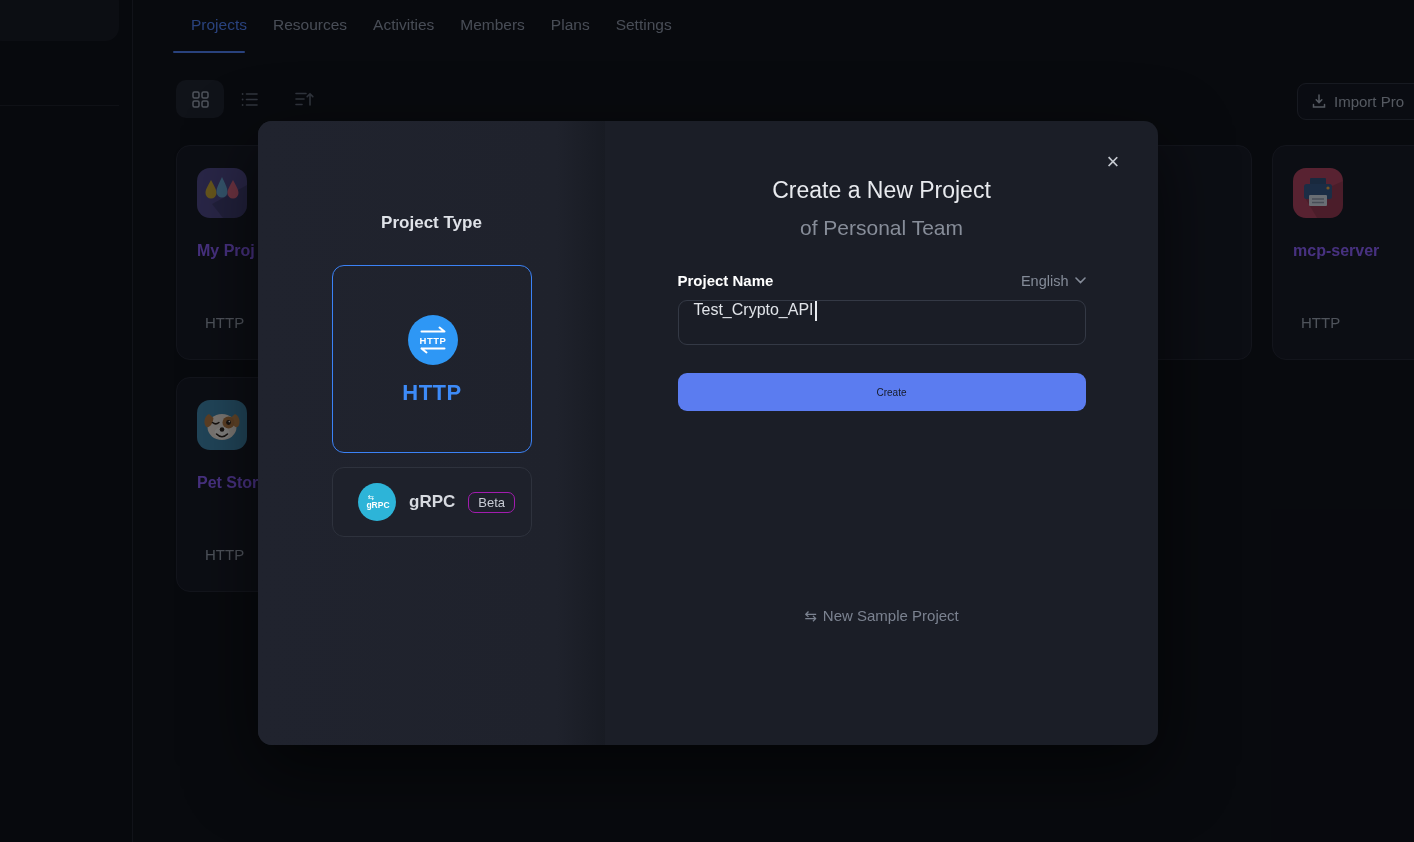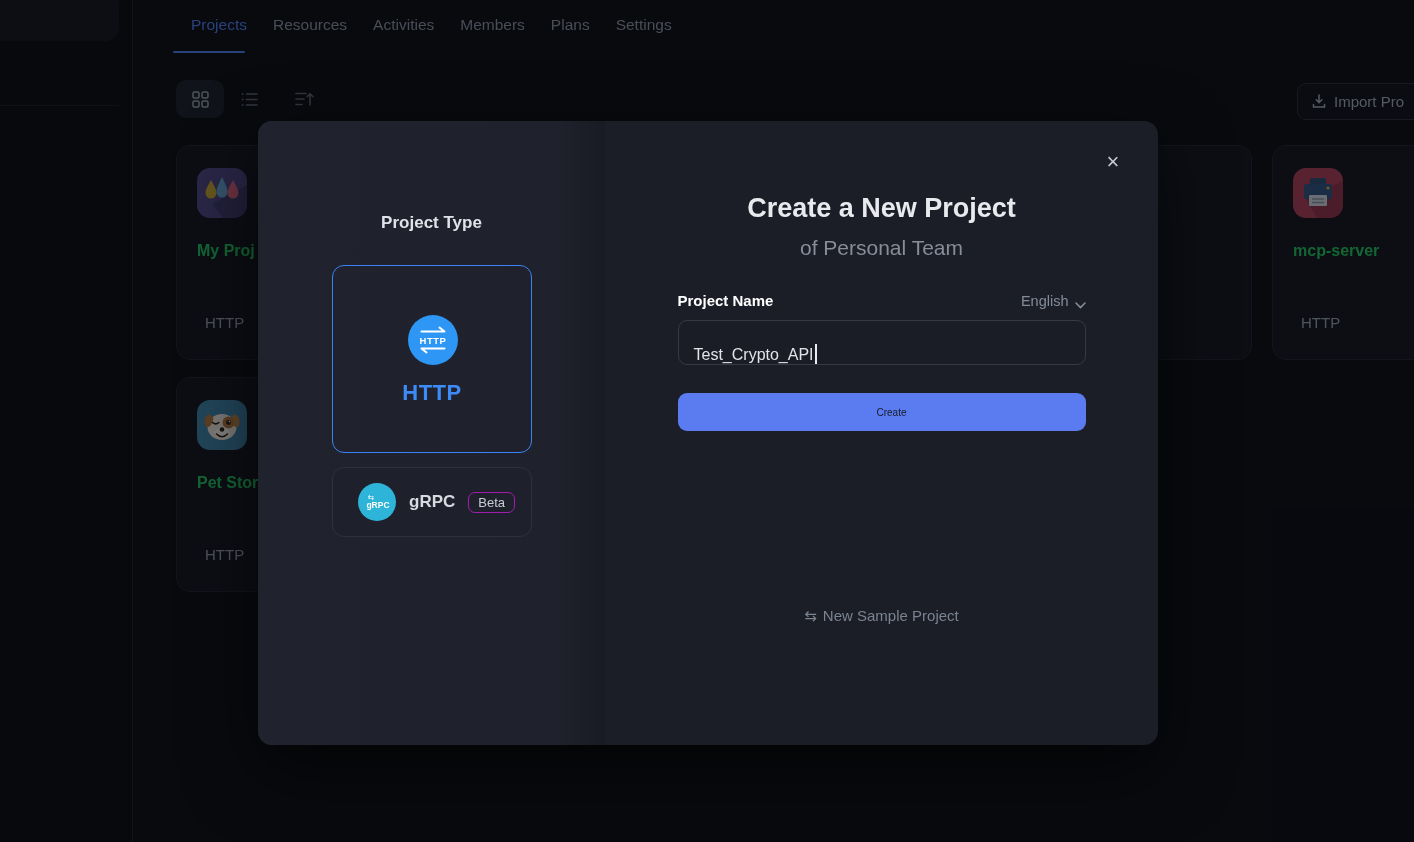--- a/index.html
+++ b/index.html
@@ -21,47 +21,47 @@
   
   .icon-btn { position:absolute; display:flex; align-items:center; justify-content:center; border-radius:10px; cursor:pointer; }
   .view-grid { left:176px; top:80px; width:48px; height:38px; background:#1d2028; }
   .view-list { left:230px; top:80px; width:38px; height:38px; }
   .sort-btn  { left:285px; top:80px; width:38px; height:38px; }
   .import-btn { position:absolute; left:1297px; top:83px; height:37px; width:150px; border:1px solid #2b2e38; border-radius:9px; background:#11131a; display:flex; align-items:center; gap:8px; padding:0 14px; color:#a6adb9; font-size:15px; cursor:pointer; }
 
   
   .card { position:absolute; width:330px; height:215px; background:#14161e; border:1px solid #22242e; border-radius:14px; }
   .card-icon { position:absolute; left:20px; top:22px; width:50px; height:50px; border-radius:13px; overflow:hidden; }
-  .card-title { position:absolute; left:20px; top:96px; font-size:16px; font-weight:700; color:#22c55e; white-space:nowrap; }
+  .card-title { position:absolute; left:20px; top:96px; font-size:16px; font-weight:700; color:#8b5cf6; white-space:nowrap; }
   .card-type { position:absolute; left:28px; top:168px; font-size:15px; color:#9aa1ad; }
 
   
   .overlay { position:absolute; inset:0; background:rgba(4,5,9,0.5); z-index:10; }
 
   
   .modal { position:absolute; left:258px; top:121px; width:900px; height:624px; border-radius:14px; z-index:20; display:flex; overflow:hidden; background:#1b1e27; box-shadow:0 24px 70px rgba(0,0,0,0.6); }
   .modal-left { width:347px; height:100%; background:linear-gradient(90deg,#20232e 0%,#1f222c 86%,#181b23 100%); position:relative; flex:none; }
   .modal-right { flex:1; position:relative; text-align:center; }
 
   .type-heading { position:absolute; top:92px; width:100%; text-align:center; font-size:17px; font-weight:700; color:#dfe2e8; }
   .type-card-http { position:absolute; left:74px; top:144px; width:200px; height:188px; border:1.5px solid #3b82f6; border-radius:12px; cursor:pointer; }
   .http-circle { position:absolute; left:75px; top:49px; width:50px; height:50px; }
   .http-label { position:absolute; top:114px; width:100%; text-align:center; color:#3d8bf8; font-size:22px; font-weight:700; letter-spacing:0.5px; }
   .type-card-grpc { position:absolute; left:74px; top:346px; width:200px; height:70px; border:1px solid #2e323d; border-radius:12px; background:#1e212b; display:flex; align-items:center; padding-left:25px; gap:13px; cursor:pointer; }
   .grpc-label { font-size:17px; font-weight:700; color:#d7dae0; }
   .beta-badge { border:1px solid #a21caf; border-radius:7px; padding:2px 9px; font-size:13px; color:#c9cdd5; }
 
   .modal-close { position:absolute; top:26px; right:30px; width:30px; height:30px; color:#c6cad1; font-size:22px; line-height:30px; text-align:center; cursor:pointer; }
-  .modal-title { margin-top:72px; font-size:27px; font-weight:700; color:#e8eaee; }
+  .modal-title { margin-top:56px; font-size:23px; font-weight:400; color:#e8eaee; }
   .modal-subtitle { margin-top:12px; font-size:21px; color:#878d99; }
   .form { width:408px; margin:32px auto 0; text-align:left; }
   .form-row { display:flex; justify-content:space-between; align-items:center; }
   .form-label { font-size:15px; font-weight:700; color:#ffffff; }
-  .lang { display:flex; align-items:flex-end; gap:6px; color:#848b98; font-size:14.5px; cursor:pointer; }
-  .input { margin-top:11px; height:45px; border:1px solid #343945; border-radius:9px; background:#1a1d26; display:flex; align-items:flex-end; padding:0 15px; font-size:16px; color:#e1e4e9; cursor:text; }
+  .lang { display:flex; align-items:center; gap:6px; color:#848b98; font-size:14.5px; cursor:pointer; }
+  .input { margin-top:11px; height:45px; border:1px solid #343945; border-radius:9px; background:#1a1d26; display:flex; align-items:flex-start; padding:0 15px; font-size:16px; color:#e1e4e9; cursor:text; }
   .caret { width:2px; height:20px; background:#e8ebf0; margin-left:1px; }
   .create-btn { margin-top:28px; width:100%; height:38px; background:#5b7cf0; border:none; border-radius:9px; font-size:10px; color:#161b28; font-weight:500; cursor:pointer; font-family:inherit;padding-left:20px; }
   .sample-link { position:absolute; bottom:120px; width:100%; text-align:center; color:#7b8290; font-size:15px; cursor:pointer; }
   .sample-link .swap-glyph { margin-right:6px; }
 </style>
 </head>
 <body>
 
 <div class="app">
 

